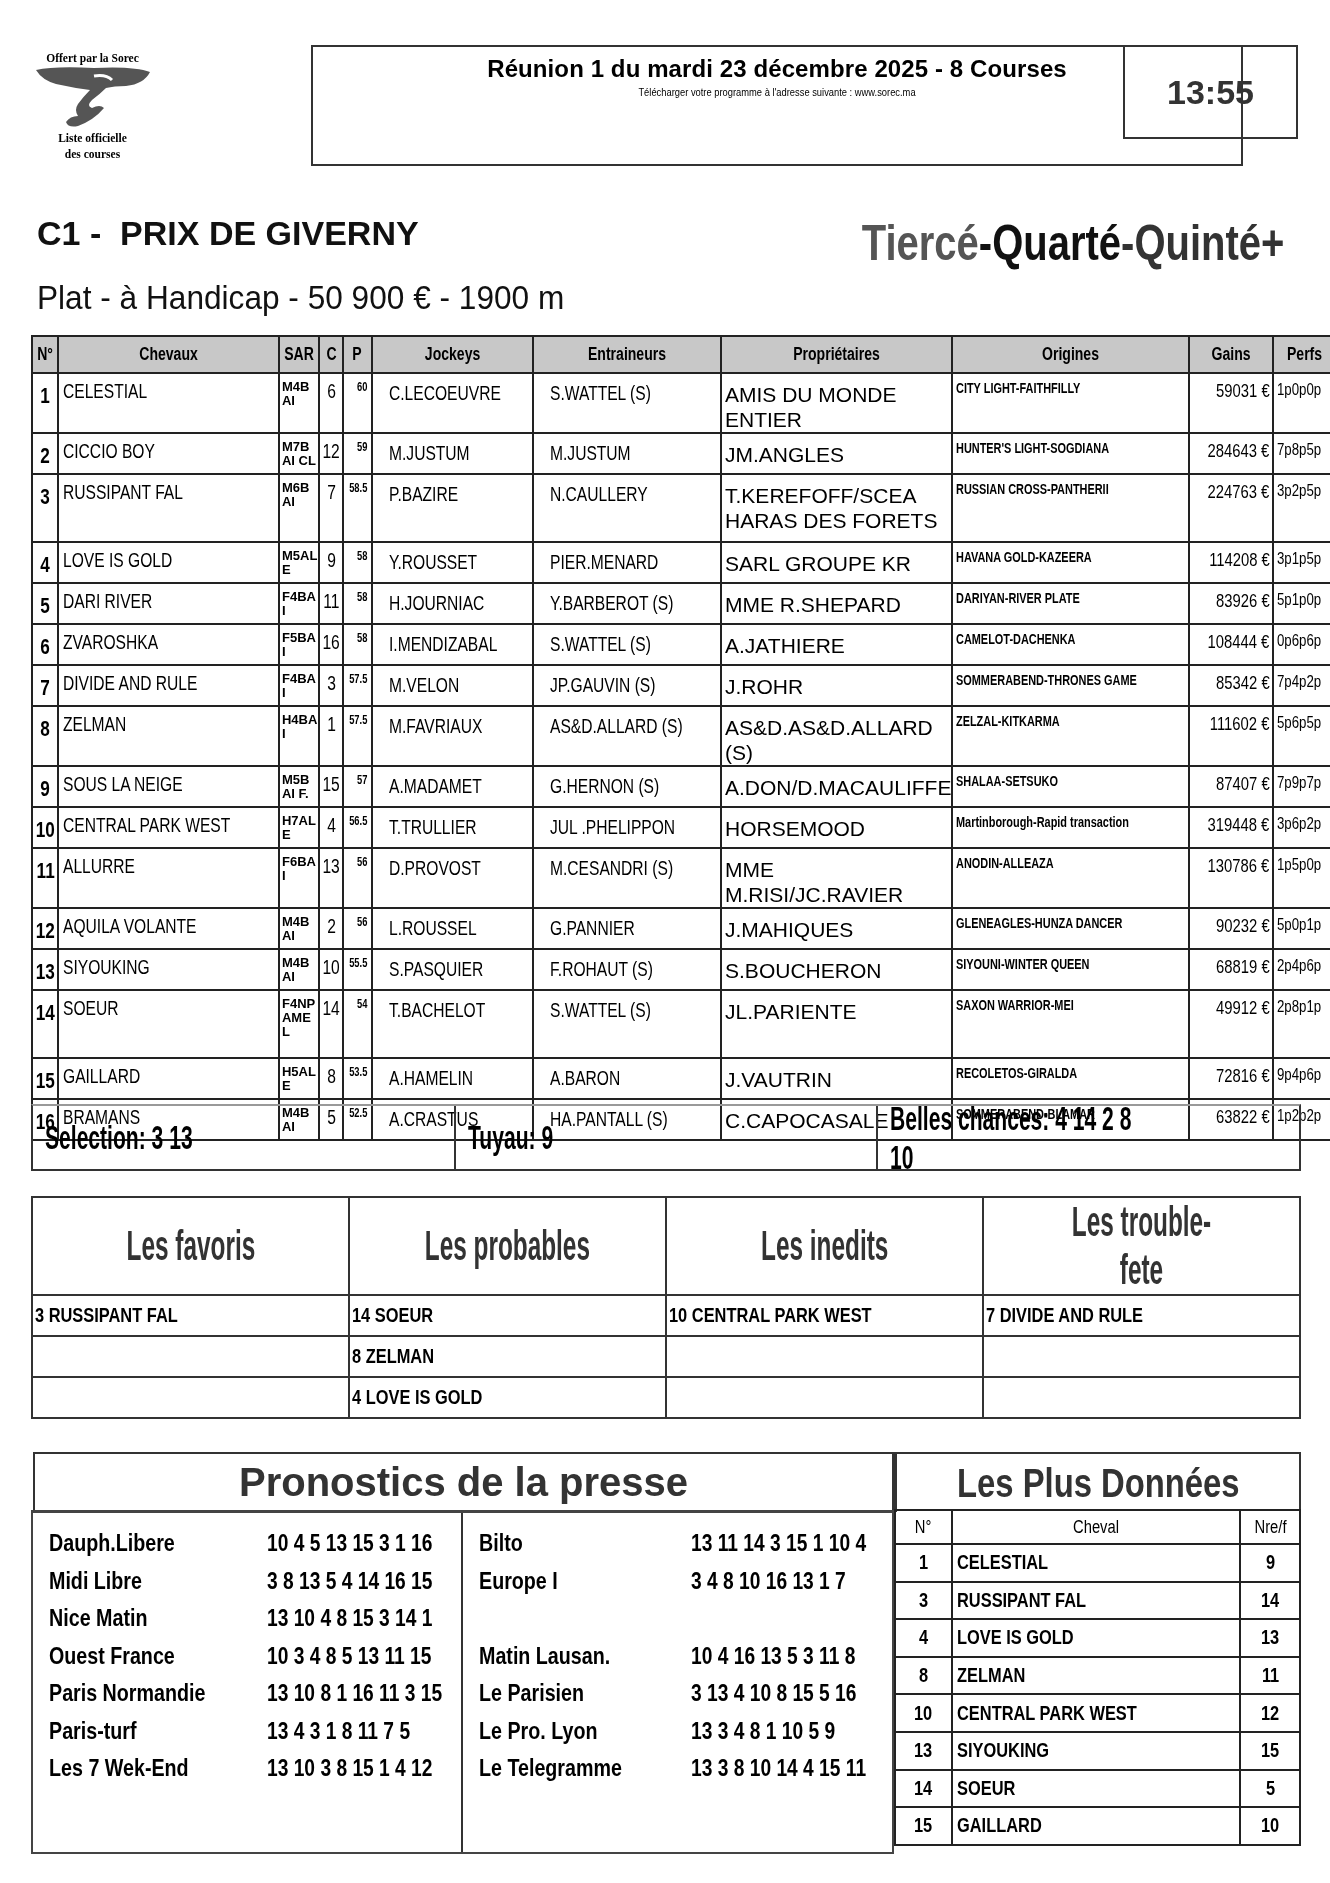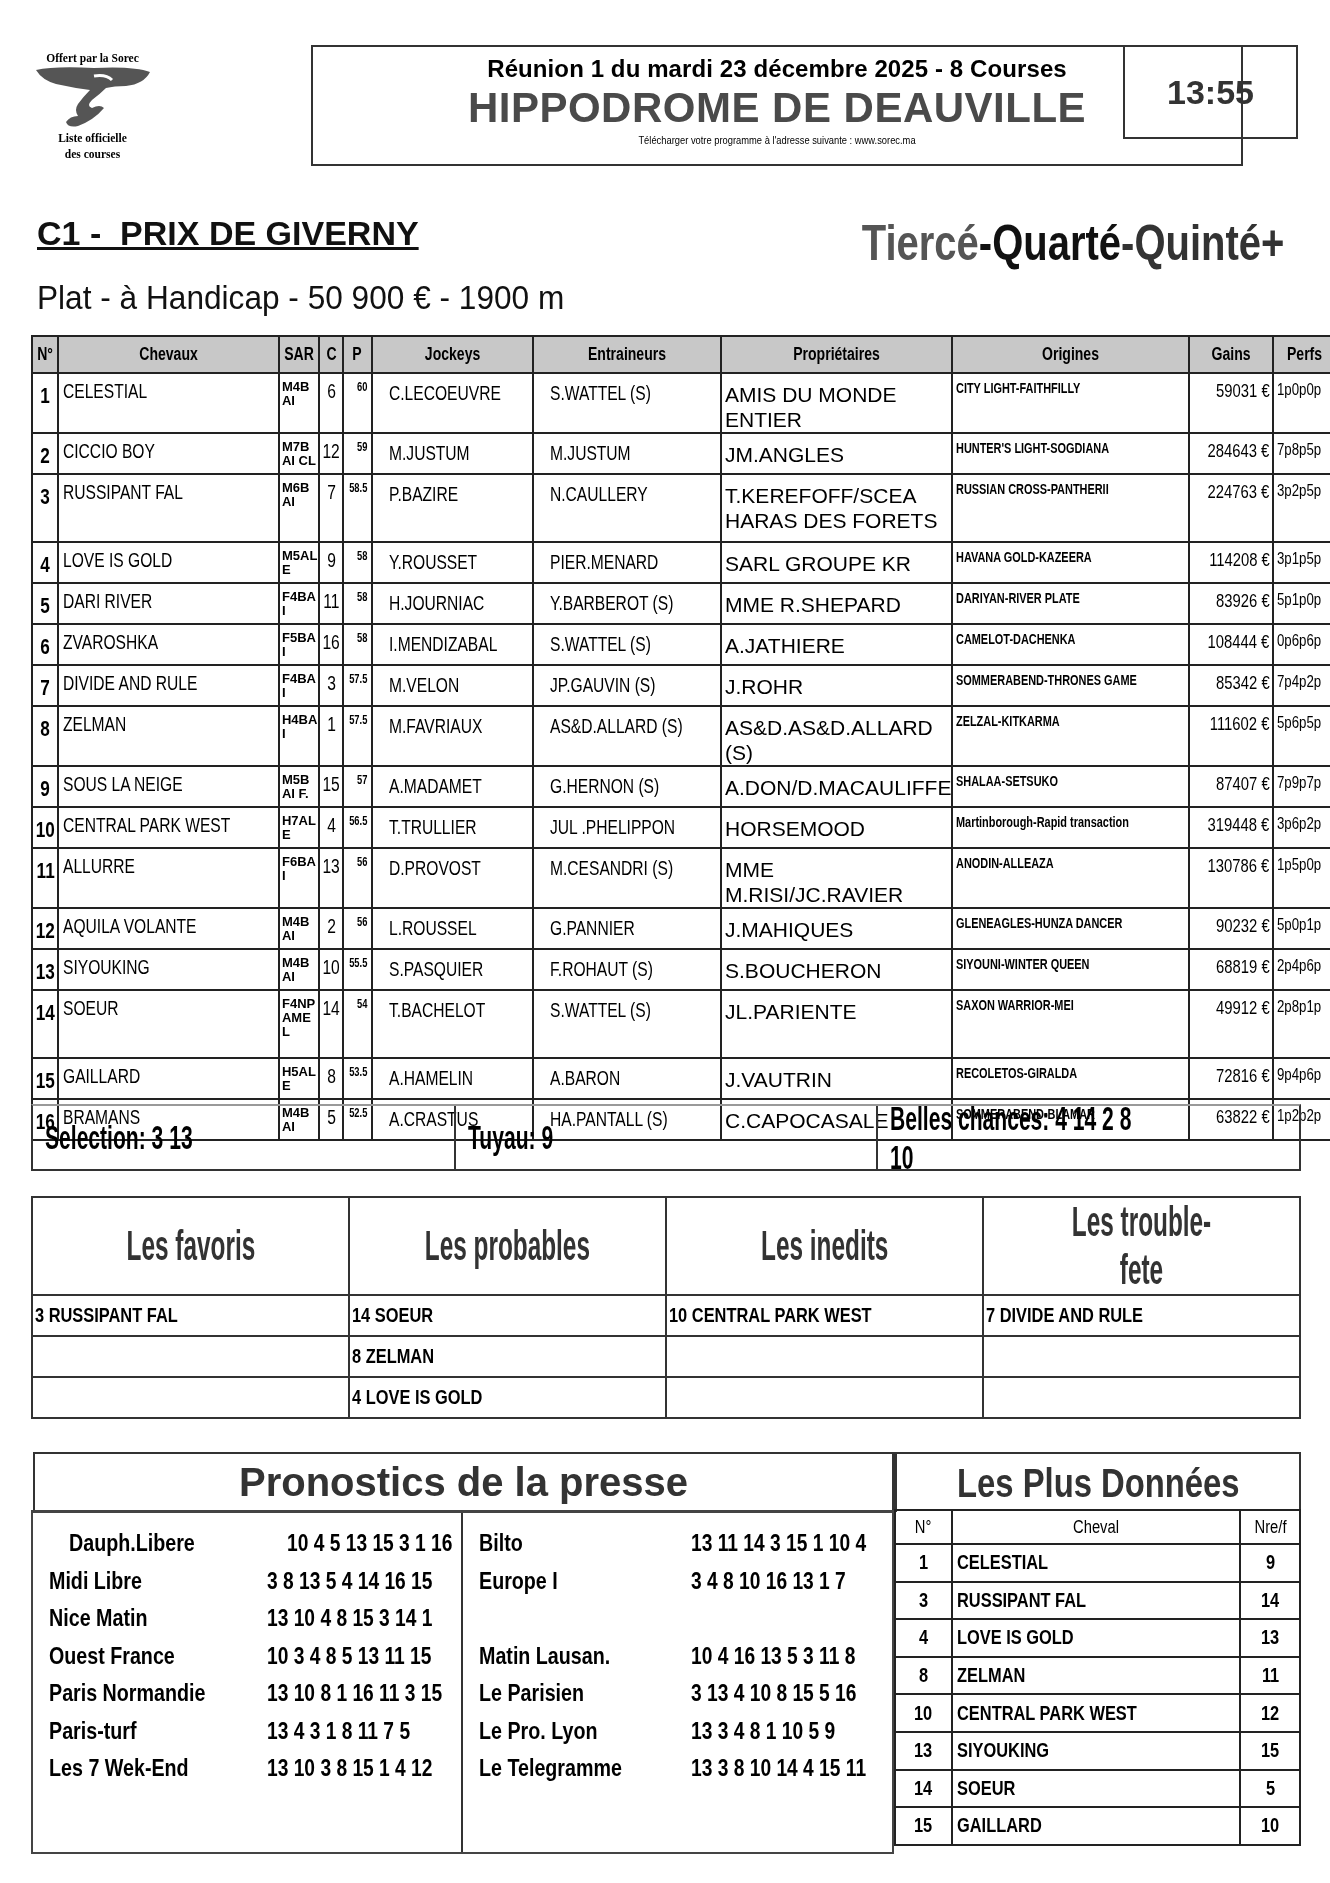--- a/index.html
+++ b/index.html
@@ -13,21 +13,21 @@
   .logo-bottom { font-family: "Liberation Serif", serif; font-weight: bold; font-size: 11.5px; line-height: 16px; display: block; }
   .logo svg { display: block; margin: 0 auto; }
 
   .title-box { left: 311px; top: 45px; width: 932px; height: 121px; border: 2px solid #333; text-align: center; }
   .reunion { font-size: 24px; font-weight: bold; margin-top: 8px; letter-spacing: 0.1px; }
   .hippo { font-size: 42px; font-weight: bold; color: #4a4a4a; line-height: 46px; margin-top: 2px; letter-spacing: 0.5px; }
   .download { font-size: 11px; margin-top: 3px; transform: scaleX(0.85); }
 
   .time-box { left: 1123px; top: 45px; width: 175px; height: 94px; border: 2px solid #333; display: flex; align-items: center; justify-content: center; font-size: 34px; font-weight: bold; color: #333; }
 
-  .race-title { left: 37px; top: 214px; font-size: 34px; font-weight: bold; color: #111; white-space: pre; text-decoration: underline; }
+  .race-title { left: 37px; top: 214px; font-size: 34px; font-weight: bold; color: #111; white-space: pre; }
   .race-sub { left: 37px; top: 278px; font-size: 34px; color: #111; transform-origin: left top; transform: scaleX(0.93); white-space: nowrap; }
   .bet-type { right: 46px; top: 214px; font-size: 50px; font-weight: bold; transform-origin: right top; transform: scaleX(0.8); white-space: nowrap; }
   .bet-type .t1 { color: #555; }
   .bet-type .t2 { color: #111; }
   .bet-type .t3 { color: #333; }
 
   
   table { border-collapse: collapse; }
   .runners { left: 31px; top: 335px; width: 1270px; }
   .runners th, .runners td { border: 2px solid #222; }
@@ -94,21 +94,20 @@
   <svg width="118" height="66" viewBox="0 0 118 66">
     <path d="M2 6 Q20 2 60 4 Q100 2 116 8 Q110 20 92 22 Q80 22 72 24 Q66 30 58 36 Q52 42 58 44 Q66 40 70 44 Q60 56 44 62 Q34 64 32 58 Q36 52 44 52 Q40 46 44 40 Q50 32 56 26 Q40 24 22 20 Q8 16 2 6 Z" fill="#555"></path>
     <path d="M60 12 Q72 10 78 16" stroke="#fff" stroke-width="3" fill="none"></path>
   </svg>
   <span class="logo-bottom">Liste officielle</span>
   <span class="logo-bottom">des courses</span>
 </div>
 
 <div class="abs title-box">
   <div class="reunion">Réunion 1 du mardi 23 décembre 2025 - 8 Courses</div>
-  <div class="hippo">HIPPODROME DE DEAUVILLE</div>
   <div class="download">Télécharger votre programme à l'adresse suivante : www.sorec.ma</div>
 </div>
 
 <div class="abs time-box">13:55</div>
 
 <div class="abs race-title">C1 -  PRIX DE GIVERNY</div>
 <div class="abs race-sub">Plat - à Handicap - 50 900 € - 1900 m</div>
 <div class="abs bet-type">
   <span class="t1">Tiercé</span><span class="t2">-Quarté</span><span class="t3">-Quinté+</span>
 </div>
@@ -394,21 +393,21 @@
         <td><span class="sq">4 LOVE IS GOLD</span></td>
         <td><span class="sq"></span></td>
         <td><span class="sq"></span></td>
       </tr>
     </tbody>
 </table>
 
 <div class="abs press-title">Pronostics de la presse</div>
 <div class="abs press-box">
   <div class="press-col left" id="press-left">
-      <div class="press-row" style="top: 10px; left: 0px; right: 0px; margin-left: 20px;">
+      <div class="press-row" style="top: 10px; left: 0px; right: 0px;">
         <span class="name" style="transform: scaleX(0.82); transform-origin: left center;">Dauph.Libere</span>
         <span class="picks" style="transform: scaleX(0.8); transform-origin: left center;">10 4 5 13 15 3 1 16</span>
       </div>
       <div class="press-row" style="top: 47.5px; left: 0px; right: 0px;">
         <span class="name" style="transform: scaleX(0.82); transform-origin: left center;">Midi Libre</span>
         <span class="picks" style="transform: scaleX(0.8); transform-origin: left center;">3 8 13 5 4 14 16 15</span>
       </div>
       <div class="press-row" style="top: 85px; left: 0px; right: 0px;">
         <span class="name" style="transform: scaleX(0.82); transform-origin: left center;">Nice Matin</span>
         <span class="picks" style="transform: scaleX(0.8); transform-origin: left center;">13 10 4 8 15 3 14 1</span>

